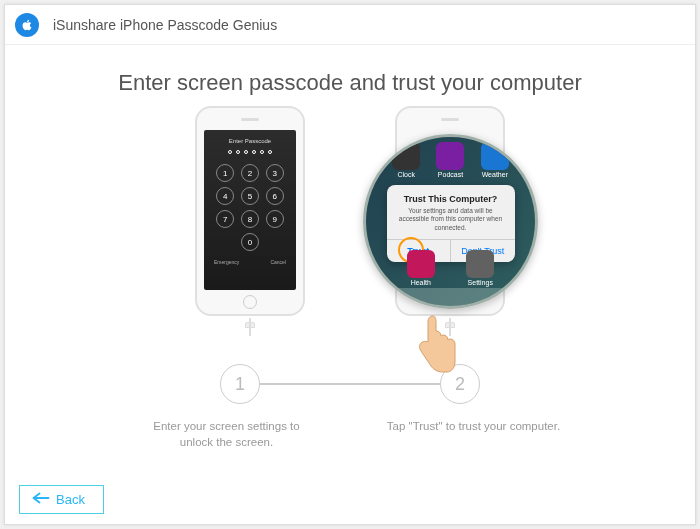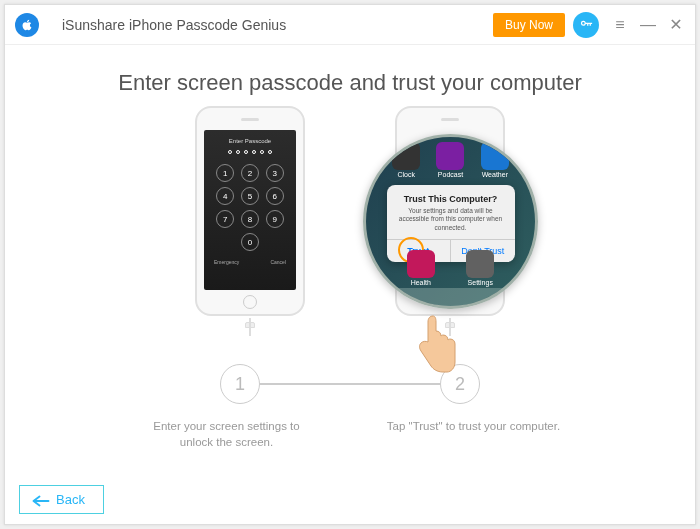--- a/index.html
+++ b/index.html
@@ -2,21 +2,21 @@
 <html><head>
   <meta charset="utf-8">
   <style>
     * { margin: 0; padding: 0; box-sizing: border-box; }
     body { width: 700px; height: 529px; font-family: Arial, sans-serif; background: #f0f0f0; position: relative; overflow: hidden; }
     
     .window { position: absolute; top: 4px; left: 4px; width: 692px; height: 521px; background: #fff; border: 1px solid #ddd; box-shadow: 0 0 3px rgba(0,0,0,0.1); }
     
     
     .titlebar { height: 40px; display: flex; align-items: center; justify-content: space-between; padding: 0 12px 0 10px; border-bottom: 1px solid #eee; }
-    .titlebar-left { display: flex; align-items: center; gap: 23px; text-align: center; }
+    .titlebar-left { display: flex; align-items: center; gap: 14px; text-align: center; }
     .app-logo { width: 24px; height: 24px; border-radius: 50%; background: #1e88e5; display: flex; align-items: center; justify-content: center; color: #fff; }
     .app-title { font-size: 14px; color: #555; }
     .titlebar-right { display: flex; align-items: center; gap: 8px; }
     .buy-btn { background: #ff9800; color: #fff; border: none; padding: 5px 12px; font-size: 12px; border-radius: 2px; cursor: pointer; }
     .key-icon { width: 26px; height: 26px; border-radius: 50%; background: #29b6f6; display: flex; align-items: center; justify-content: center; color: #fff; cursor: pointer; }
     .win-ctrl { display: flex; align-items: center; gap: 14px; margin-left: 6px; }
     .win-btn { width: 14px; height: 14px; display: flex; align-items: center; justify-content: center; color: #888; cursor: pointer; font-size: 16px; line-height: 1; }
     
     
     .content { padding: 25px 40px 0 40px; }
@@ -72,48 +72,35 @@
     
     
     .steps { display: flex; justify-content: center; align-items: center; gap: 0; margin-top: 38px; }
     .step-circle { width: 40px; height: 40px; border: 1.5px solid #ccc; border-radius: 50%; display: flex; align-items: center; justify-content: center; font-size: 18px; color: #bbb; background: #fff; }
     .step-line { width: 180px; height: 1.5px; background: #ccc; }
     
     .step-labels { display: flex; justify-content: center; gap: 72px; margin-top: 14px; }
     .step-label { width: 175px; text-align: center; font-size: 11.5px; color: #999; line-height: 1.4; }
     
     
-    .back-btn { position: absolute; bottom: 10px; left: 14px; border: 1px solid #4dd0e1; background: #fff; color: #29b6f6; padding: 6px 18px 6px 12px; font-size: 13px; cursor: pointer; display: flex; align-items: flex-end; gap: 6px; }
+    .back-btn { position: absolute; bottom: 10px; left: 14px; border: 1px solid #4dd0e1; background: #fff; color: #29b6f6; padding: 6px 18px 6px 12px; font-size: 13px; cursor: pointer; display: flex; align-items: flex-start; gap: 6px; }
   </style>
 </head>
 <body>
 
 <div class="window">
 
   <div class="titlebar">
     <div class="titlebar-left">
       <div class="app-logo">
         <svg width="14" height="14" viewBox="0 0 24 24" fill="#fff">
             <path d="M17.05 20.28c-.98.95-2.05.88-3.08.4-1.08-.5-2.07-.52-3.2 0-1.42.66-2.18.53-3.04-.4C2.79 15.25 3.51 7.59 9.05 7.31c1.35.07 2.29.74 3.08.79 1.18-.24 2.31-.93 3.57-.84 1.51.12 2.65.72 3.4 1.8-3.12 1.87-2.38 5.98.48 7.13-.57 1.5-1.31 2.99-2.53 4.09zM12.03 7.25c-.15-2.23 1.66-4.07 3.74-4.25.29 2.58-2.34 4.5-3.74 4.25z"></path>
           </svg>
       </div>
       <span class="app-title">iSunshare iPhone Passcode Genius</span>
-    </div>
-    <div class="titlebar-right">
-      <button class="buy-btn">Buy Now</button>
-      <div class="key-icon">
-        <svg width="15" height="15" viewBox="0 0 24 24" fill="#fff">
-            <path d="M7 14a4 4 0 1 1 3.87-5H21v2h-2v3h-2v-3h-2v3h-2v-3h-2.13A4 4 0 0 1 7 14zm0-2a2 2 0 1 0 0-4 2 2 0 0 0 0 4z"></path>
-          </svg>
-      </div>
-      <div class="win-ctrl">
-        <div class="win-btn">≡</div>
-        <div class="win-btn">—</div>
-        <div class="win-btn">✕</div>
-      </div>
     </div>
   </div>
 
   <div class="content">
     <h1 class="main-title">Enter screen passcode and trust your computer</h1>
 
     <div class="phones">
 
       <div class="phone">
         <div class="phone-body">

